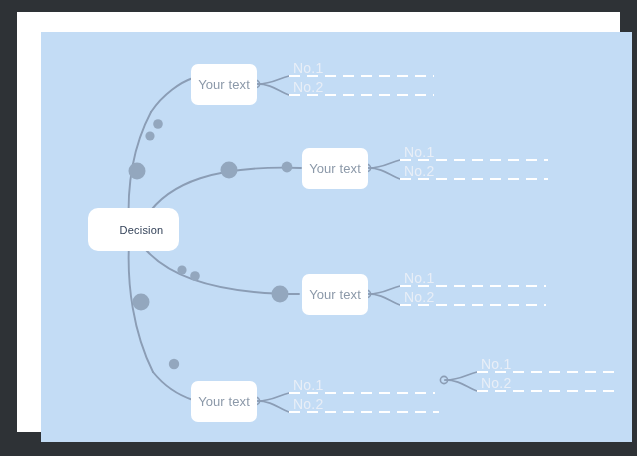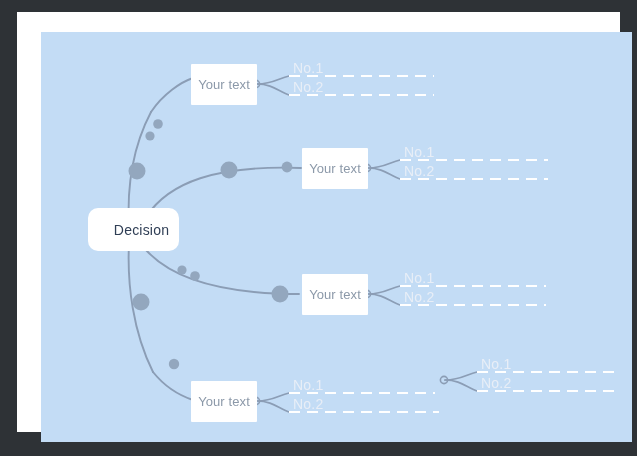--- a/index.html
+++ b/index.html
@@ -46,30 +46,30 @@
     left: 0; top: 0;
     width: 591px;
     height: 410px;
     pointer-events: none;
   }
 
   
   .node {
     position: absolute;
     background: #ffffff;
-    border-radius: 1px;
+    border-radius: 7px;
     display: flex;
     align-items: center;
     justify-content: center;
     box-sizing: border-box;
     white-space: nowrap;
   }
   .node-root {
     color: #2f3e55;
-    font-size: 14px;
+    font-size: 11px;
     letter-spacing: 0.2px;
     border-radius: 10px;
     padding-left: 16px;
   }
   .node-branch {
     color: #8c99a9;
     font-size: 13px;
     letter-spacing: 0.1px;
   }
 

